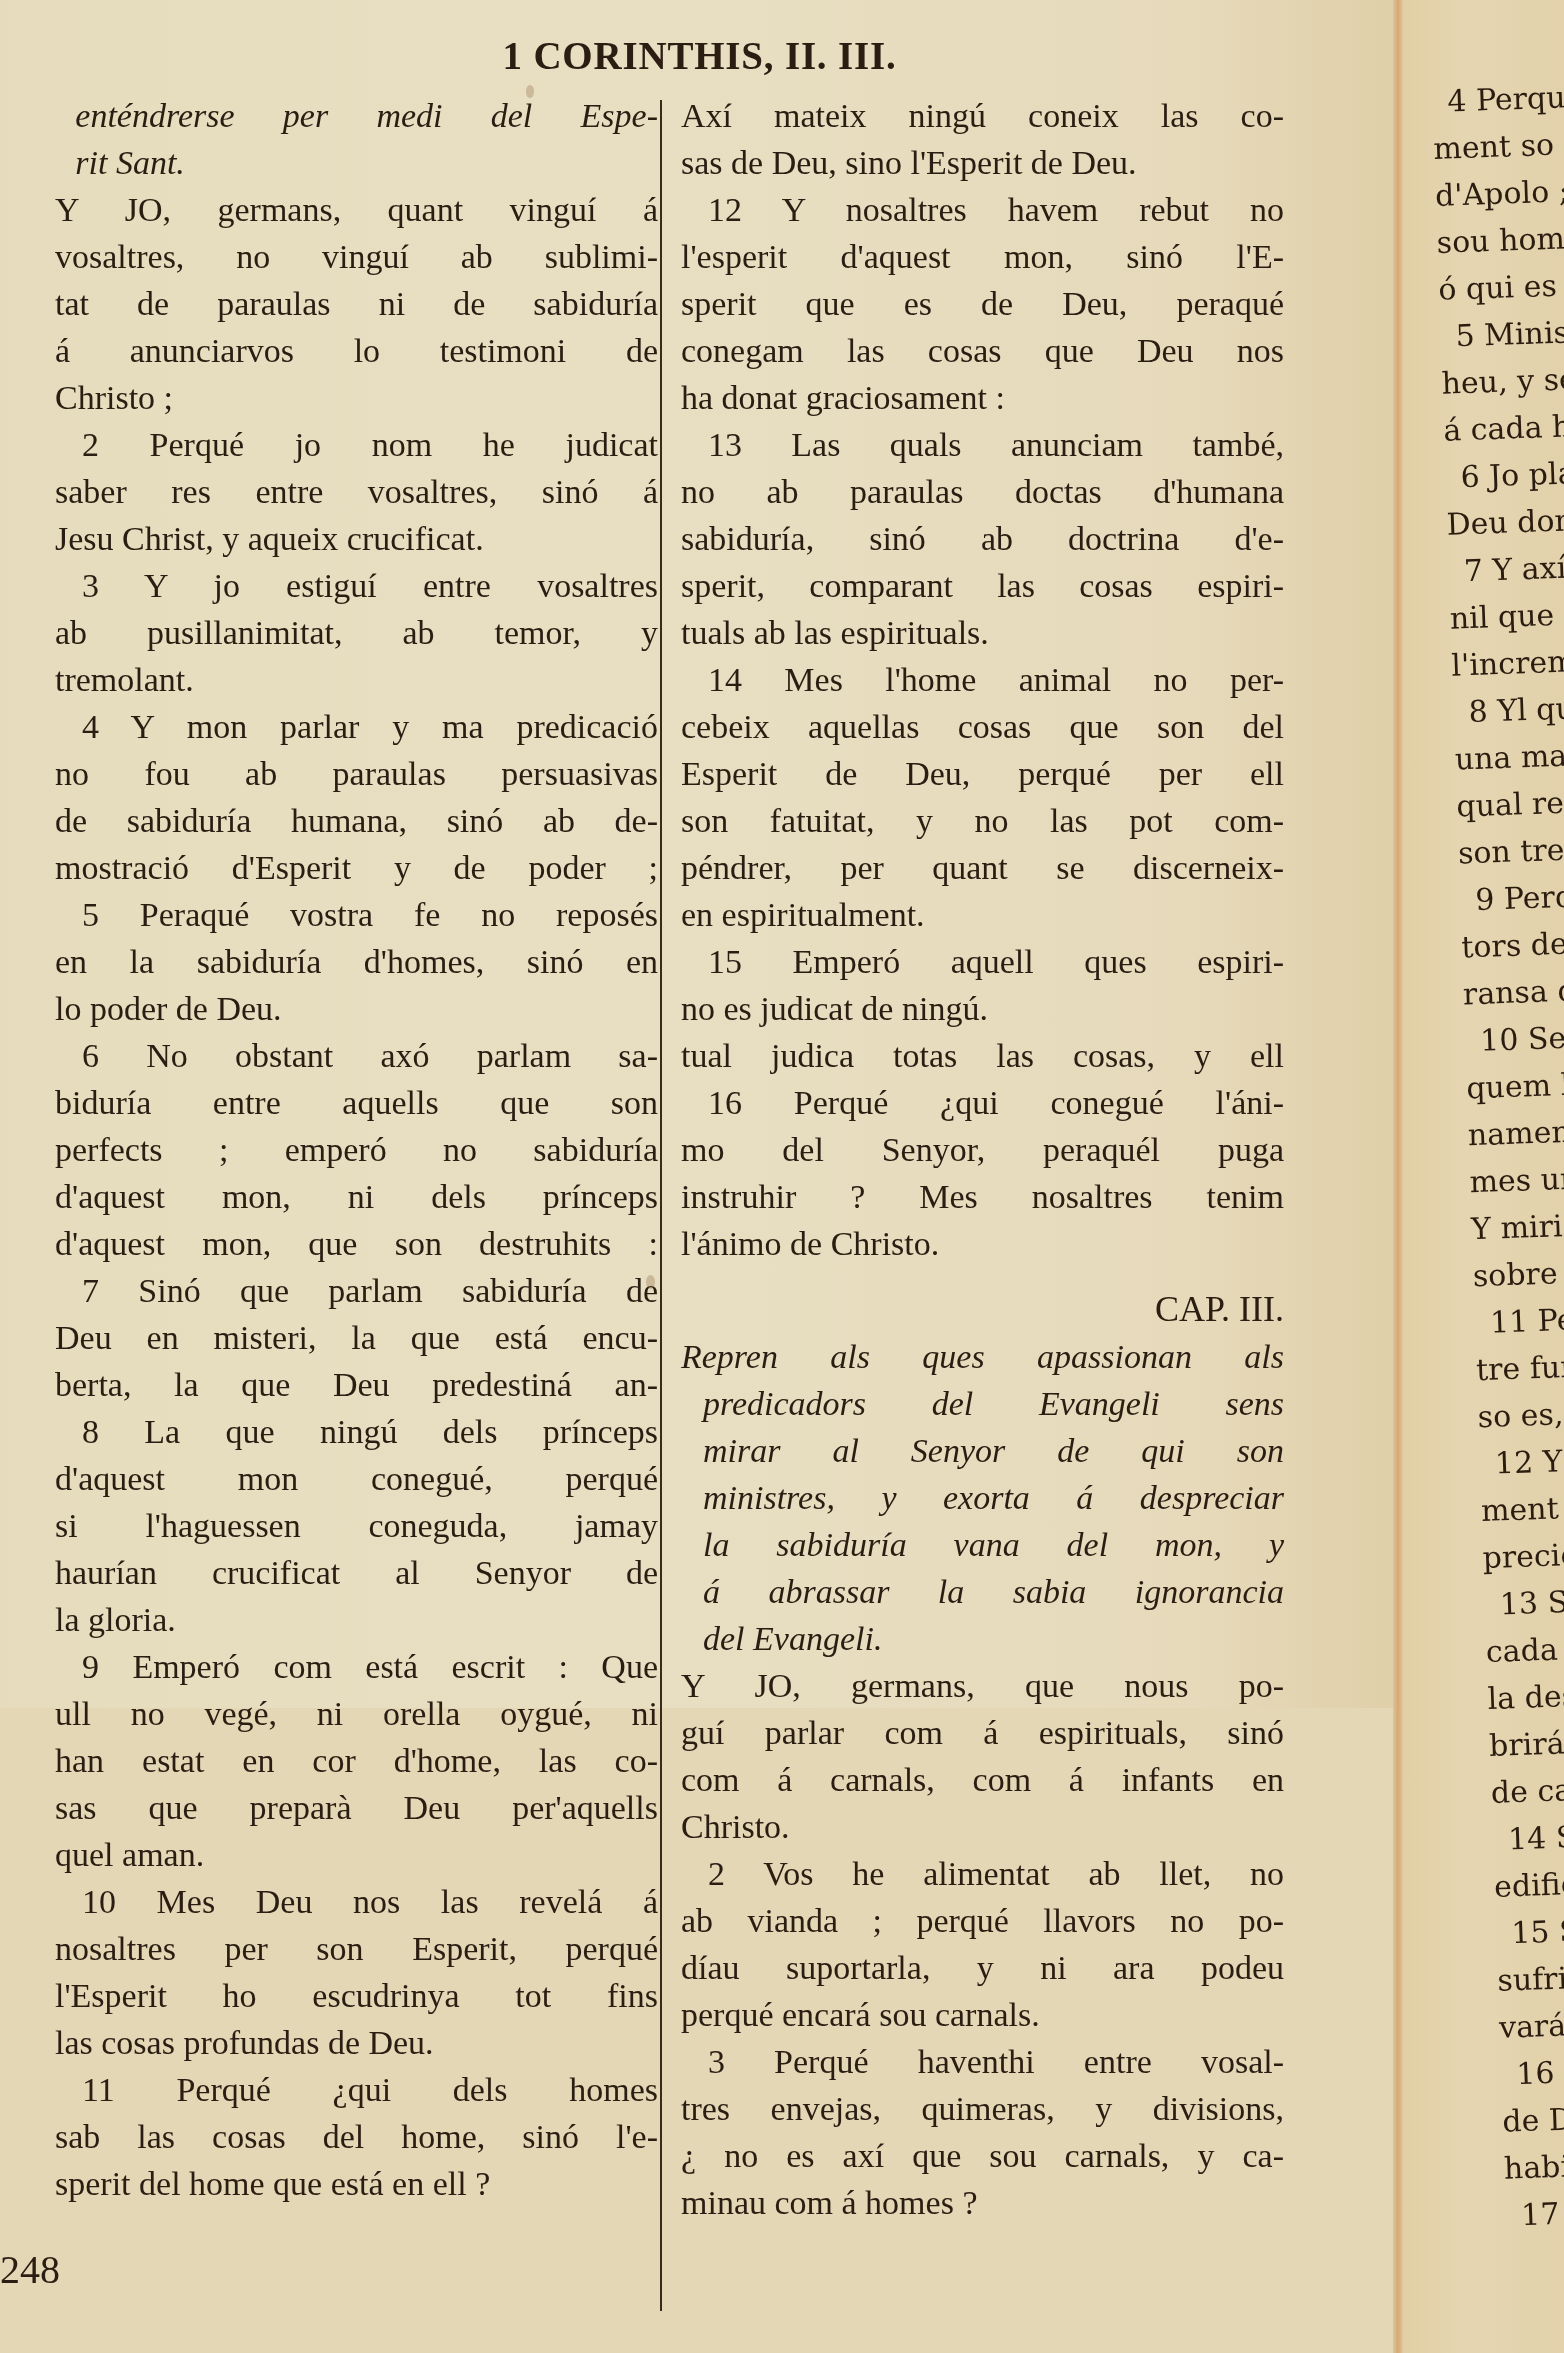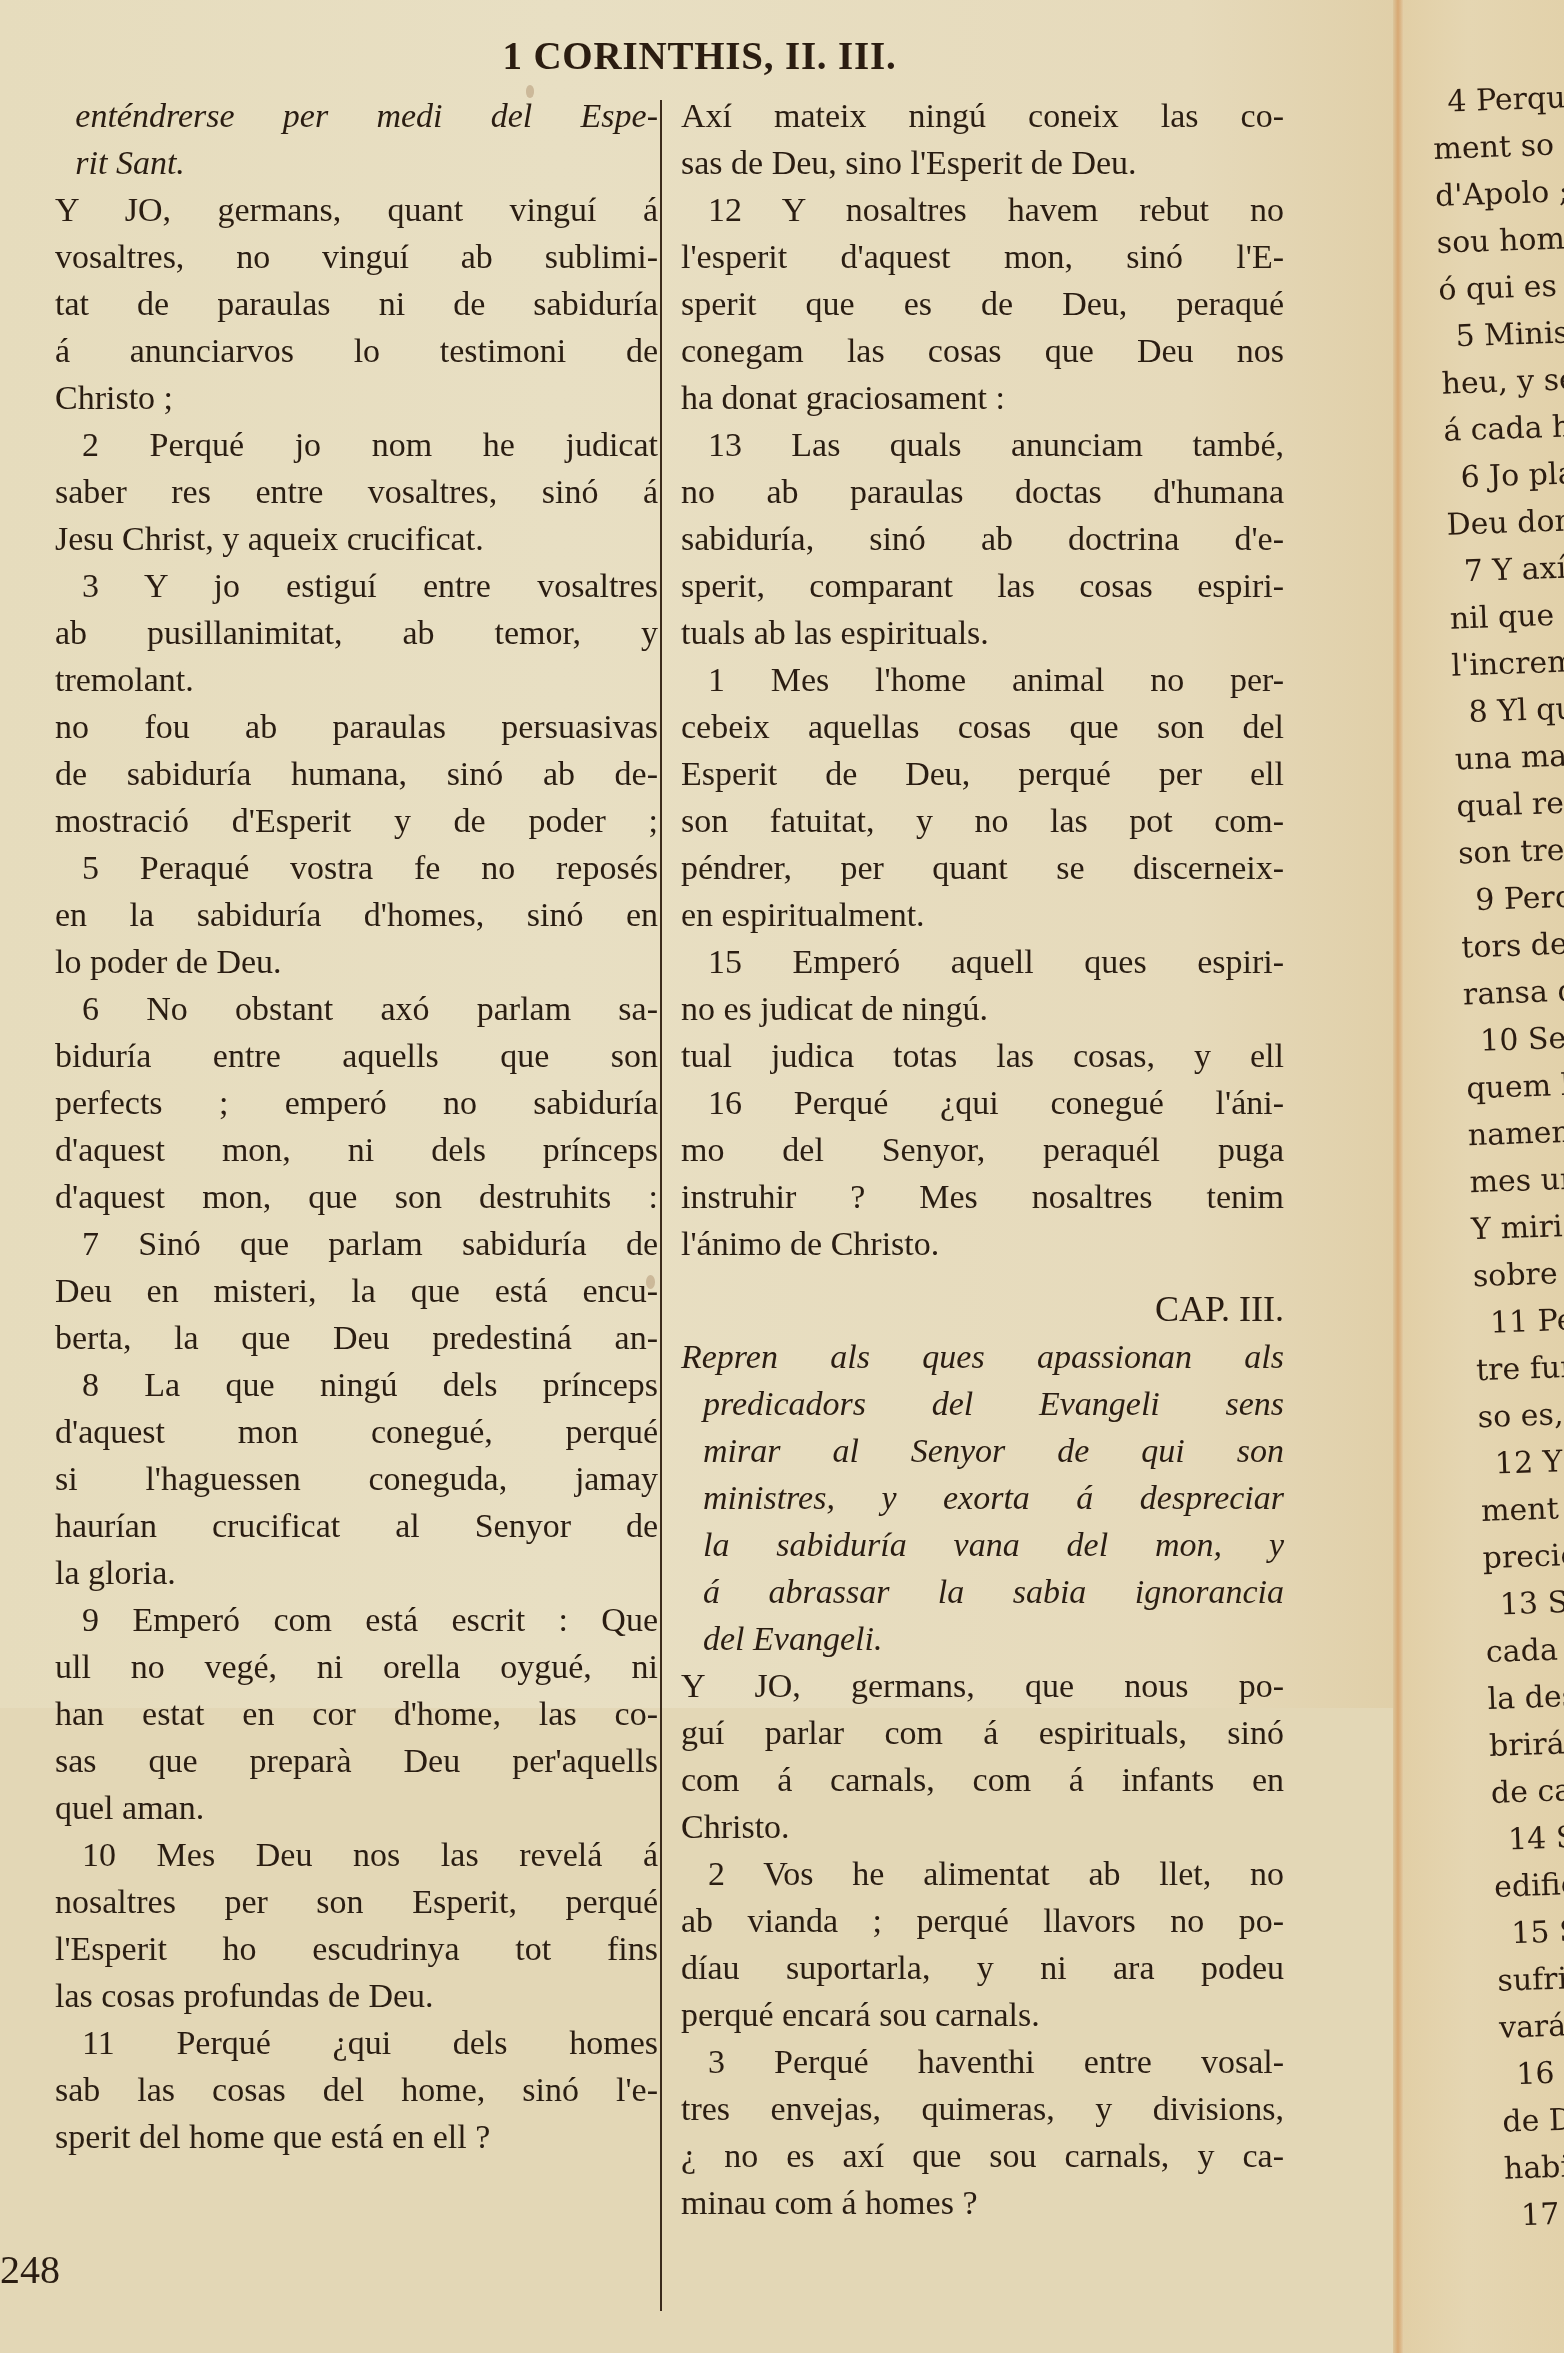--- a/index.html
+++ b/index.html
@@ -73,20 +73,21 @@
       <span class="line">vosaltres, no vinguí ab sublimi-</span>
       <span class="line">tat de paraulas ni de sabiduría</span>
       <span class="line">á anunciarvos lo testimoni de</span>
       <span class="line last">Christo ;</span>
       <span class="line indent">2 Perqué jo nom he judicat</span>
       <span class="line">saber res entre vosaltres, sinó á</span>
       <span class="line last">Jesu Christ, y aqueix crucificat.</span>
       <span class="line indent">3 Y jo estiguí entre vosaltres</span>
       <span class="line">ab pusillanimitat, ab temor, y</span>
       <span class="line last">tremolant.</span>
+      <span class="line indent">4 Y mon parlar y ma predicació</span>
       <span class="line">no fou ab paraulas persuasivas</span>
       <span class="line">de sabiduría humana, sinó ab de-</span>
       <span class="line">mostració d'Esperit y de poder ;</span>
       <span class="line indent">5 Peraqué vostra fe no reposés</span>
       <span class="line">en la sabiduría d'homes, sinó en</span>
       <span class="line last">lo poder de Deu.</span>
       <span class="line indent">6 No obstant axó parlam sa-</span>
       <span class="line">biduría entre aquells que son</span>
       <span class="line">perfects ; emperó no sabiduría</span>
       <span class="line">d'aquest mon, ni dels prínceps</span>
@@ -119,21 +120,21 @@
       <span class="line indent">12 Y nosaltres havem rebut no</span>
       <span class="line">l'esperit d'aquest mon, sinó l'E-</span>
       <span class="line">sperit que es de Deu, peraqué</span>
       <span class="line">conegam las cosas que Deu nos</span>
       <span class="line last">ha donat graciosament :</span>
       <span class="line indent">13 Las quals anunciam també,</span>
       <span class="line">no ab paraulas doctas d'humana</span>
       <span class="line">sabiduría, sinó ab doctrina d'e-</span>
       <span class="line">sperit, comparant las cosas espiri-</span>
       <span class="line last">tuals ab las espirituals.</span>
-      <span class="line indent">1 Mes l'home animal no per-</span>
+      <span class="line indent">14 Mes l'home animal no per-</span>
       <span class="line">cebeix aquellas cosas que son del</span>
       <span class="line">Esperit de Deu, perqué per ell</span>
       <span class="line">son fatuitat, y no las pot com-</span>
       <span class="line">péndrer, per quant se discerneix-</span>
       <span class="line last">en espiritualment.</span>
       <span class="line indent">15 Emperó aquell ques espiri-</span>
       <span class="line last">no es judicat de ningú.</span>
       <span class="line">tual judica totas las cosas, y ell</span>
       <span class="line indent">16 Perqué ¿qui conegué l'áni-</span>
       <span class="line">mo del Senyor, peraquél puga</span>

